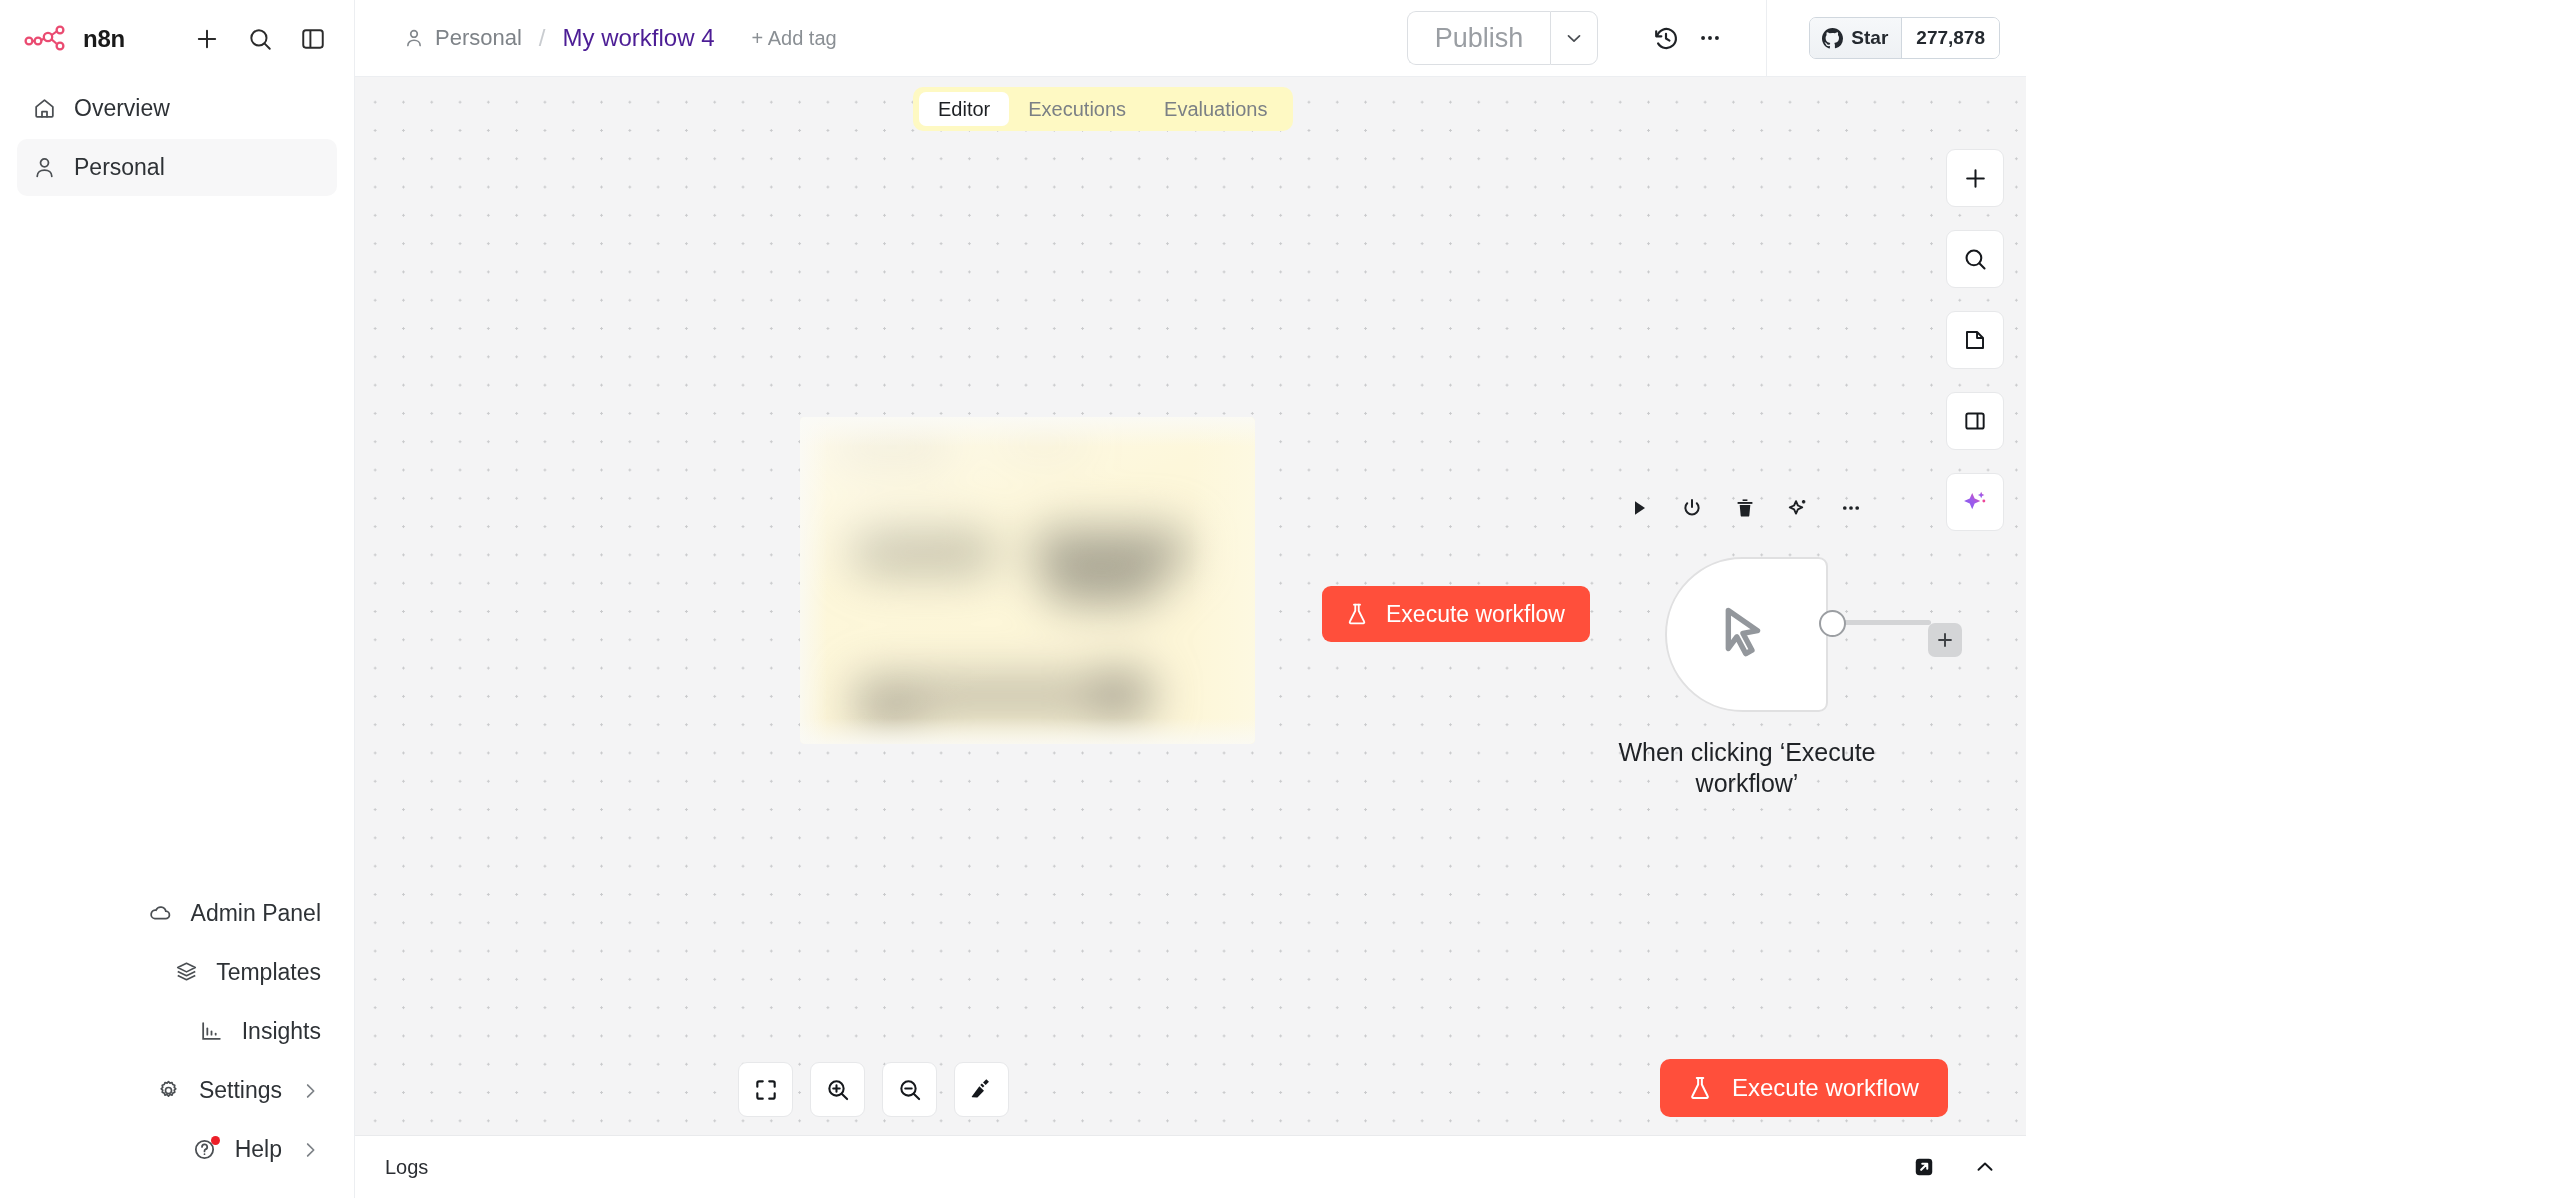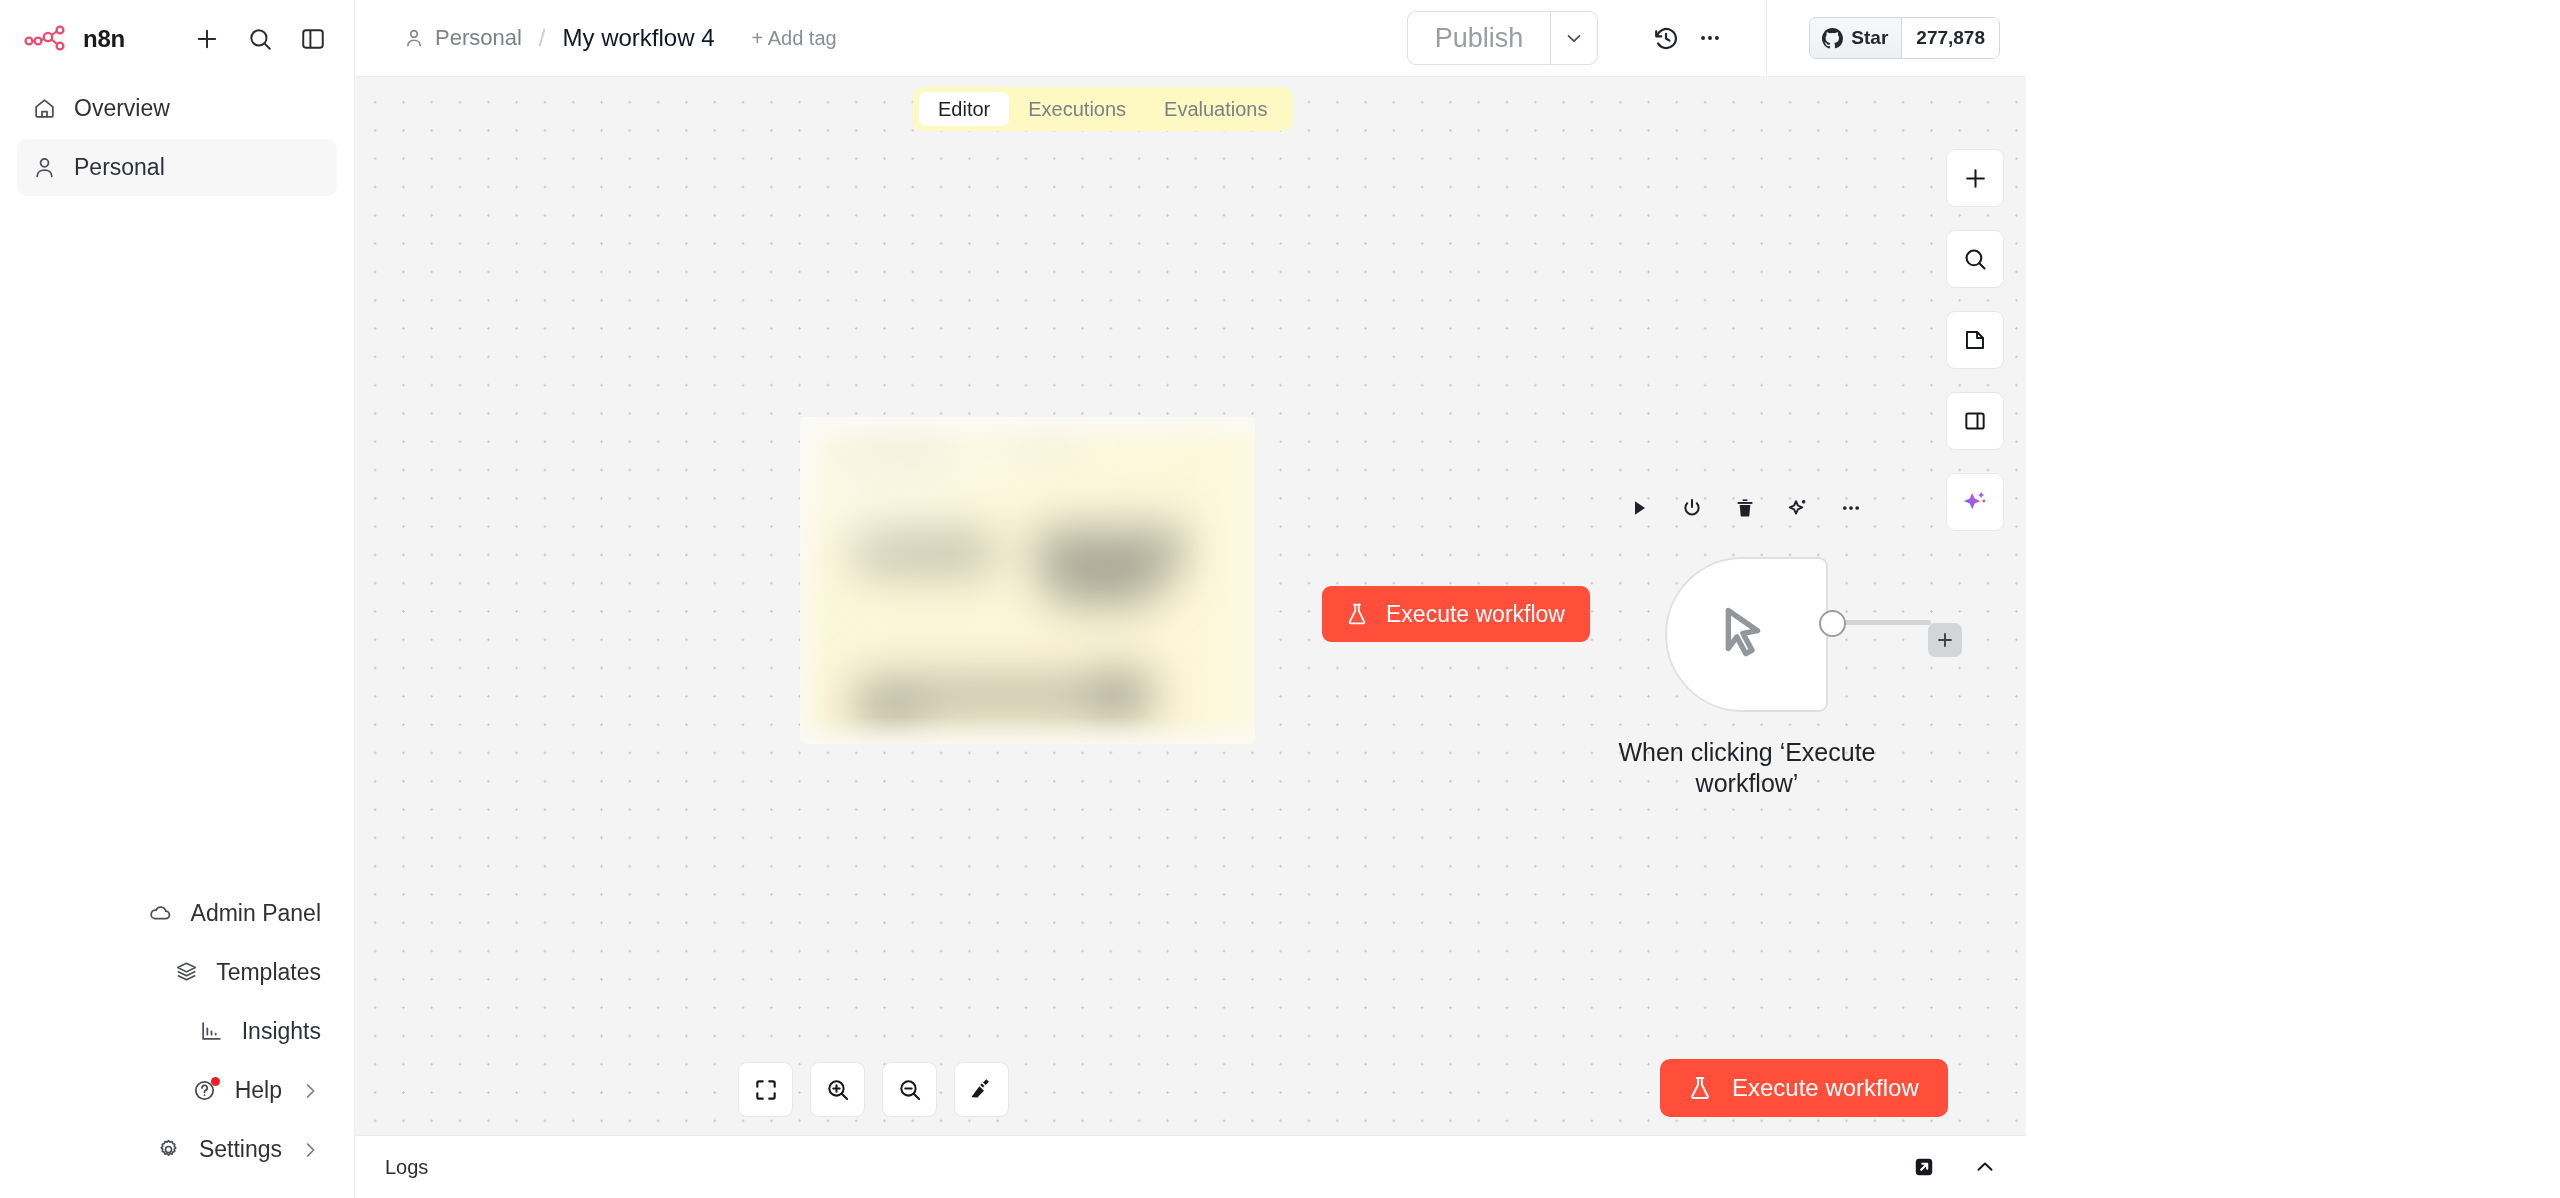--- a/index.html
+++ b/index.html
@@ -76,21 +76,21 @@
     background: #ffffff;
     border-bottom: 1px solid #eceef1;
     display: flex; align-items: center;
     padding: 0 26px 0 48px;
     z-index: 30;
   }
   .breadcrumb { display: flex; align-items: center; gap: 0; }
   .bc-person-ico { margin-right: 10px; color: #83888d; display: flex; align-items: center; }
   .bc-project { font-size: 22px; color: #7e8388; }
   .bc-sep { font-size: 24px; color: #c9ccd0; margin: 0 17px; font-weight: 300; }
-  .bc-title { font-size: 24px; color: #0f172a; }
+  .bc-title { font-size: 24px; color: #4c1d95; }
   .add-tag { font-size: 20px; color: #8a8f94; margin-left: 37px; cursor: pointer; }
 
   .hdr-right { margin-left: auto; display: flex; align-items: center; gap: 0; height: 100%; }
   .publish-group { display: flex; align-items: stretch; height: 54px; margin-right: 46px; }
   .publish-btn {
     display: flex; align-items: center; justify-content: center;
     background: #fff; border: 1px solid #dcdfe3;
     border-right: none;
     border-radius: 9px 0 0 9px;
     padding: 0 27px;
@@ -406,43 +406,43 @@
               <path d="M8 15 V9"></path>
               <path d="M12 15 V12"></path>
               <path d="M16 15 V14"></path>
             </svg>
         </span>
         <span class="sb-label">Insights</span>
       </div>
 
       <div class="sb-item">
         <span class="sb-ico">
+          <svg width="25" height="25" viewBox="0 0 24 24" fill="none" stroke="currentColor" stroke-width="1.6" stroke-linejoin="round">
+              <circle cx="12" cy="12" r="2.9"></circle>
+              <path d="M12 3.4 l1.35 1.5 l2 -.55 l.75 1.95 l1.95 .75 l-.55 2 l1.5 1.35 l-1.5 1.35 l.55 2 l-1.95 .75 l-.75 1.95 l-2 -.55 l-1.35 1.5 l-1.35 -1.5 l-2 .55 l-.75 -1.95 l-1.95 -.75 l.55 -2 l-1.5 -1.35 l1.5 -1.35 l-.55 -2 l1.95 -.75 l.75 -1.95 l2 .55 Z"></path>
+            </svg>
+        </span>
+        <span class="sb-label">Settings</span>
+        <span class="sb-chevron">
+          <svg width="22" height="22" viewBox="0 0 24 24" fill="none" stroke="currentColor" stroke-width="1.9" stroke-linecap="round" stroke-linejoin="round">
+              <path d="M9.5 5.5 L16 12 L9.5 18.5"></path>
+            </svg>
+        </span>
+      </div>
+
+      <div class="sb-item">
+        <span class="sb-ico">
           <svg width="25" height="25" viewBox="0 0 24 24" fill="none" stroke="currentColor" stroke-width="1.7" stroke-linecap="round">
               <circle cx="12" cy="12" r="8.3"></circle>
               <path d="M9.6 9.5 a2.5 2.5 0 1 1 3.3 2.4 c-.6 .25 -.9 .8 -.9 1.5 v.4"></path>
               <circle cx="12" cy="16.5" r=".85" fill="currentColor" stroke="none"></circle>
             </svg>
           <span class="red-dot"></span>
         </span>
         <span class="sb-label">Help</span>
-        <span class="sb-chevron">
-          <svg width="22" height="22" viewBox="0 0 24 24" fill="none" stroke="currentColor" stroke-width="1.9" stroke-linecap="round" stroke-linejoin="round">
-              <path d="M9.5 5.5 L16 12 L9.5 18.5"></path>
-            </svg>
-        </span>
-      </div>
-
-      <div class="sb-item">
-        <span class="sb-ico">
-          <svg width="25" height="25" viewBox="0 0 24 24" fill="none" stroke="currentColor" stroke-width="1.6" stroke-linejoin="round">
-              <circle cx="12" cy="12" r="2.9"></circle>
-              <path d="M12 3.4 l1.35 1.5 l2 -.55 l.75 1.95 l1.95 .75 l-.55 2 l1.5 1.35 l-1.5 1.35 l.55 2 l-1.95 .75 l-.75 1.95 l-2 -.55 l-1.35 1.5 l-1.35 -1.5 l-2 .55 l-.75 -1.95 l-1.95 -.75 l.55 -2 l-1.5 -1.35 l1.5 -1.35 l-.55 -2 l1.95 -.75 l.75 -1.95 l2 .55 Z"></path>
-            </svg>
-        </span>
-        <span class="sb-label">Settings</span>
         <span class="sb-chevron">
           <svg width="22" height="22" viewBox="0 0 24 24" fill="none" stroke="currentColor" stroke-width="1.9" stroke-linecap="round" stroke-linejoin="round">
               <path d="M9.5 5.5 L16 12 L9.5 18.5"></path>
             </svg>
         </span>
       </div>
     </div>
   </aside>
 
   <div id="main">

